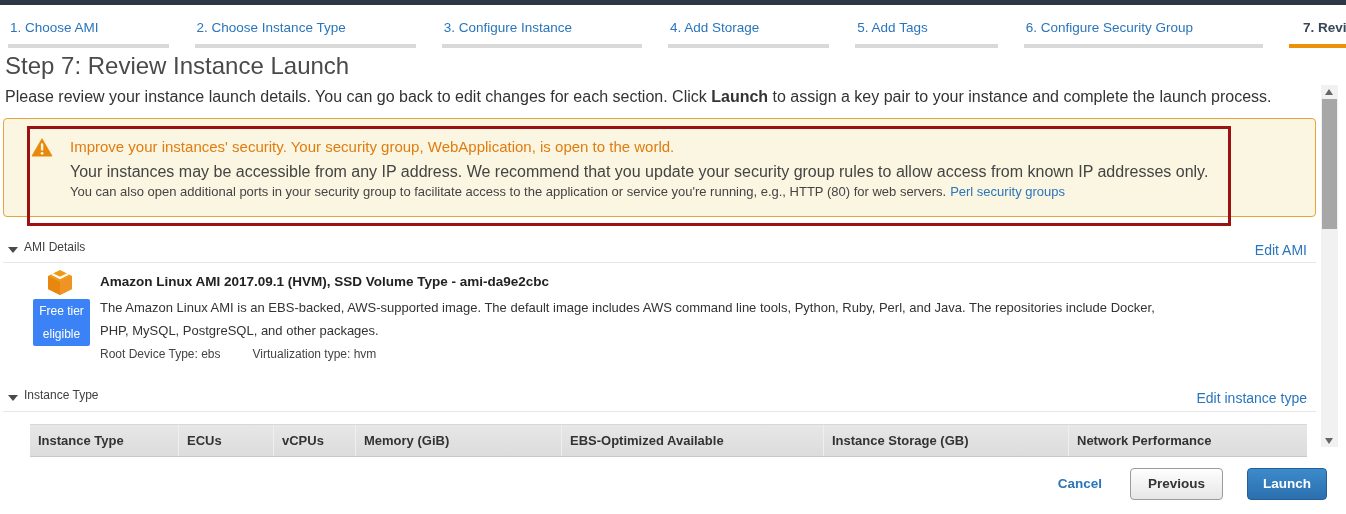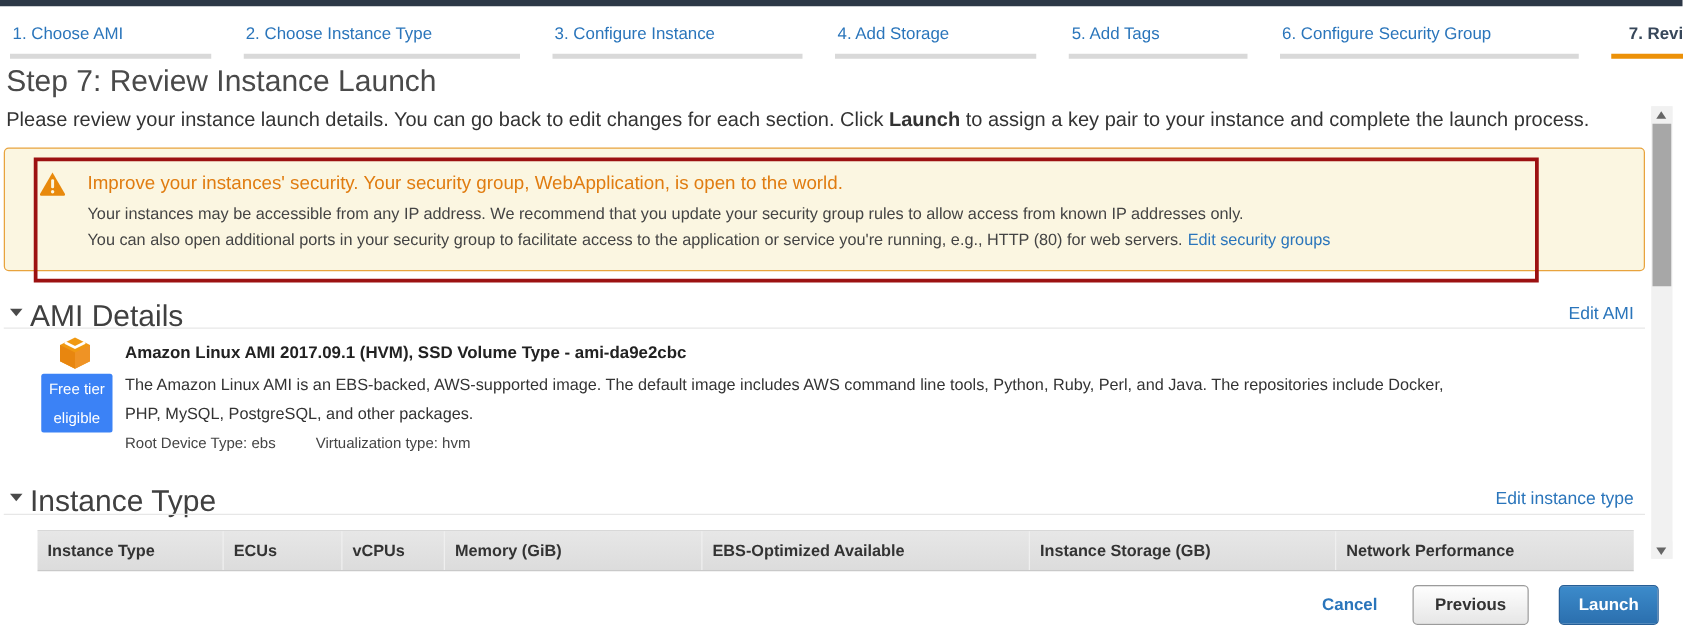--- a/index.html
+++ b/index.html
@@ -17,31 +17,31 @@
   .tab.active { color:#37475a; font-weight:bold; border-bottom-color:#ec9108; padding-right:42px; padding-left:14px; }
 
   #page-title { left:5px; top:52px; font-size:24px; color:#4a4a4a; font-weight:400; }
   #intro { left:5px; top:88px; font-size:16px; color:#333; }
   #intro b { font-weight:bold; }
 
   
   #warnbox { left:3px; top:118px; width:1313px; height:99px; background:#fbf6e1;
     border:1px solid #e8a33d; border-radius:4px; }
   #warn-title { left:70px; top:138px; font-size:15px; color:#e07c10; }
-  #warn-line1 { left:70px; top:163px; font-size:13px; color:#444; }
+  #warn-line1 { left:70px; top:163px; font-size:16px; color:#444; }
   #warn-line2 { left:70px; top:184px; font-size:13px; color:#444; }
   #warn-line2 a { color:#2a75bb; text-decoration:none; margin-left:4px; }
   #warn-icon { left:31px; top:137px; width:22px; height:20px; }
   #annotation { left:27px; top:126px; width:1204px; height:100px;
     border:3px solid #9c1111; pointer-events:none; z-index:5; }
 
   
   .sec-caret { width:0; height:0; border-left:5px solid transparent; border-right:5px solid transparent;
     border-top:6px solid #4a4a4a; }
-  .sec-title { font-size:24px; color:#404040; }
+  .sec-title { font-size:12px; color:#404040; }
   .sec-edit { font-size:14px; color:#2a75bb; text-decoration:none; cursor:pointer; }
   .hr { left:3px; width:1313px; height:1px; background:#e7e7e7; }
 
   
   #ami-name { left:100px; top:274px; font-size:13.5px; font-weight:bold; color:#222; }
   #ami-badge { left:33px; top:299px; width:57px; height:47px; background:#3b82f6; color:#fff;
     border-radius:2px; font-size:12px; text-align:center; line-height:23px; padding-top:1px; }
   #ami-desc { left:100px; top:297px; width:1085px; font-size:13px; color:#333; line-height:22.5px; }
   #ami-meta { left:100px; top:347px; font-size:12px; color:#444; }
   #ami-meta span { margin-right:32px; }
@@ -85,21 +85,21 @@
 <div id="intro" class="abs"><span>Please review your instance launch details. You can go back to edit changes for each section. Click </span><b>Launch</b><span> to assign a key pair to your instance and complete the launch process.</span></div>
 
 <div id="warnbox" class="abs"></div>
 <svg id="warn-icon" class="abs" viewBox="0 0 24 22">
   <path d="M12 1 L23 20 Q23.5 21.5 22 21.5 L2 21.5 Q0.5 21.5 1 20 Z" fill="#e8890c"></path>
   <rect x="10.8" y="7" width="2.6" height="8" rx="1.2" fill="#fbf6e1"></rect>
   <circle cx="12.1" cy="18" r="1.5" fill="#fbf6e1"></circle>
 </svg>
 <div id="warn-title" class="abs">Improve your instances' security. Your security group, WebApplication, is open to the world.</div>
 <div id="warn-line1" class="abs">Your instances may be accessible from any IP address. We recommend that you update your security group rules to allow access from known IP addresses only.</div>
-<div id="warn-line2" class="abs"><span>You can also open additional ports in your security group to facilitate access to the application or service you're running, e.g., HTTP (80) for web servers.</span><a>Edit security groups</a></div>
+<div id="warn-line2" class="abs"><span>You can also open additional ports in your security group to facilitate access to the application or service you're running, e.g., HTTP (80) for web servers.</span><a>Perl security groups</a></div>
 <div id="annotation" class="abs"></div>
 
 <div class="abs sec-caret" style="left:8px; top:247px;"></div>
 <div class="abs sec-title" style="left:24px; top:240px;">AMI Details</div>
 <a class="abs sec-edit" style="right:39px; top:242px;padding-left:12px;">Edit AMI</a>
 <div class="abs hr" style="top:262px;"></div>
 
 <svg class="abs" style="left:47px; top:269px; width:26px; height:27px;" viewBox="0 0 26 27">
   <polygon points="13,1 25,7 25,20 13,26 1,20 1,7" fill="#f09912"></polygon>
   <polygon points="1,7 13,13 13,26 1,20" fill="#e8860f"></polygon>

